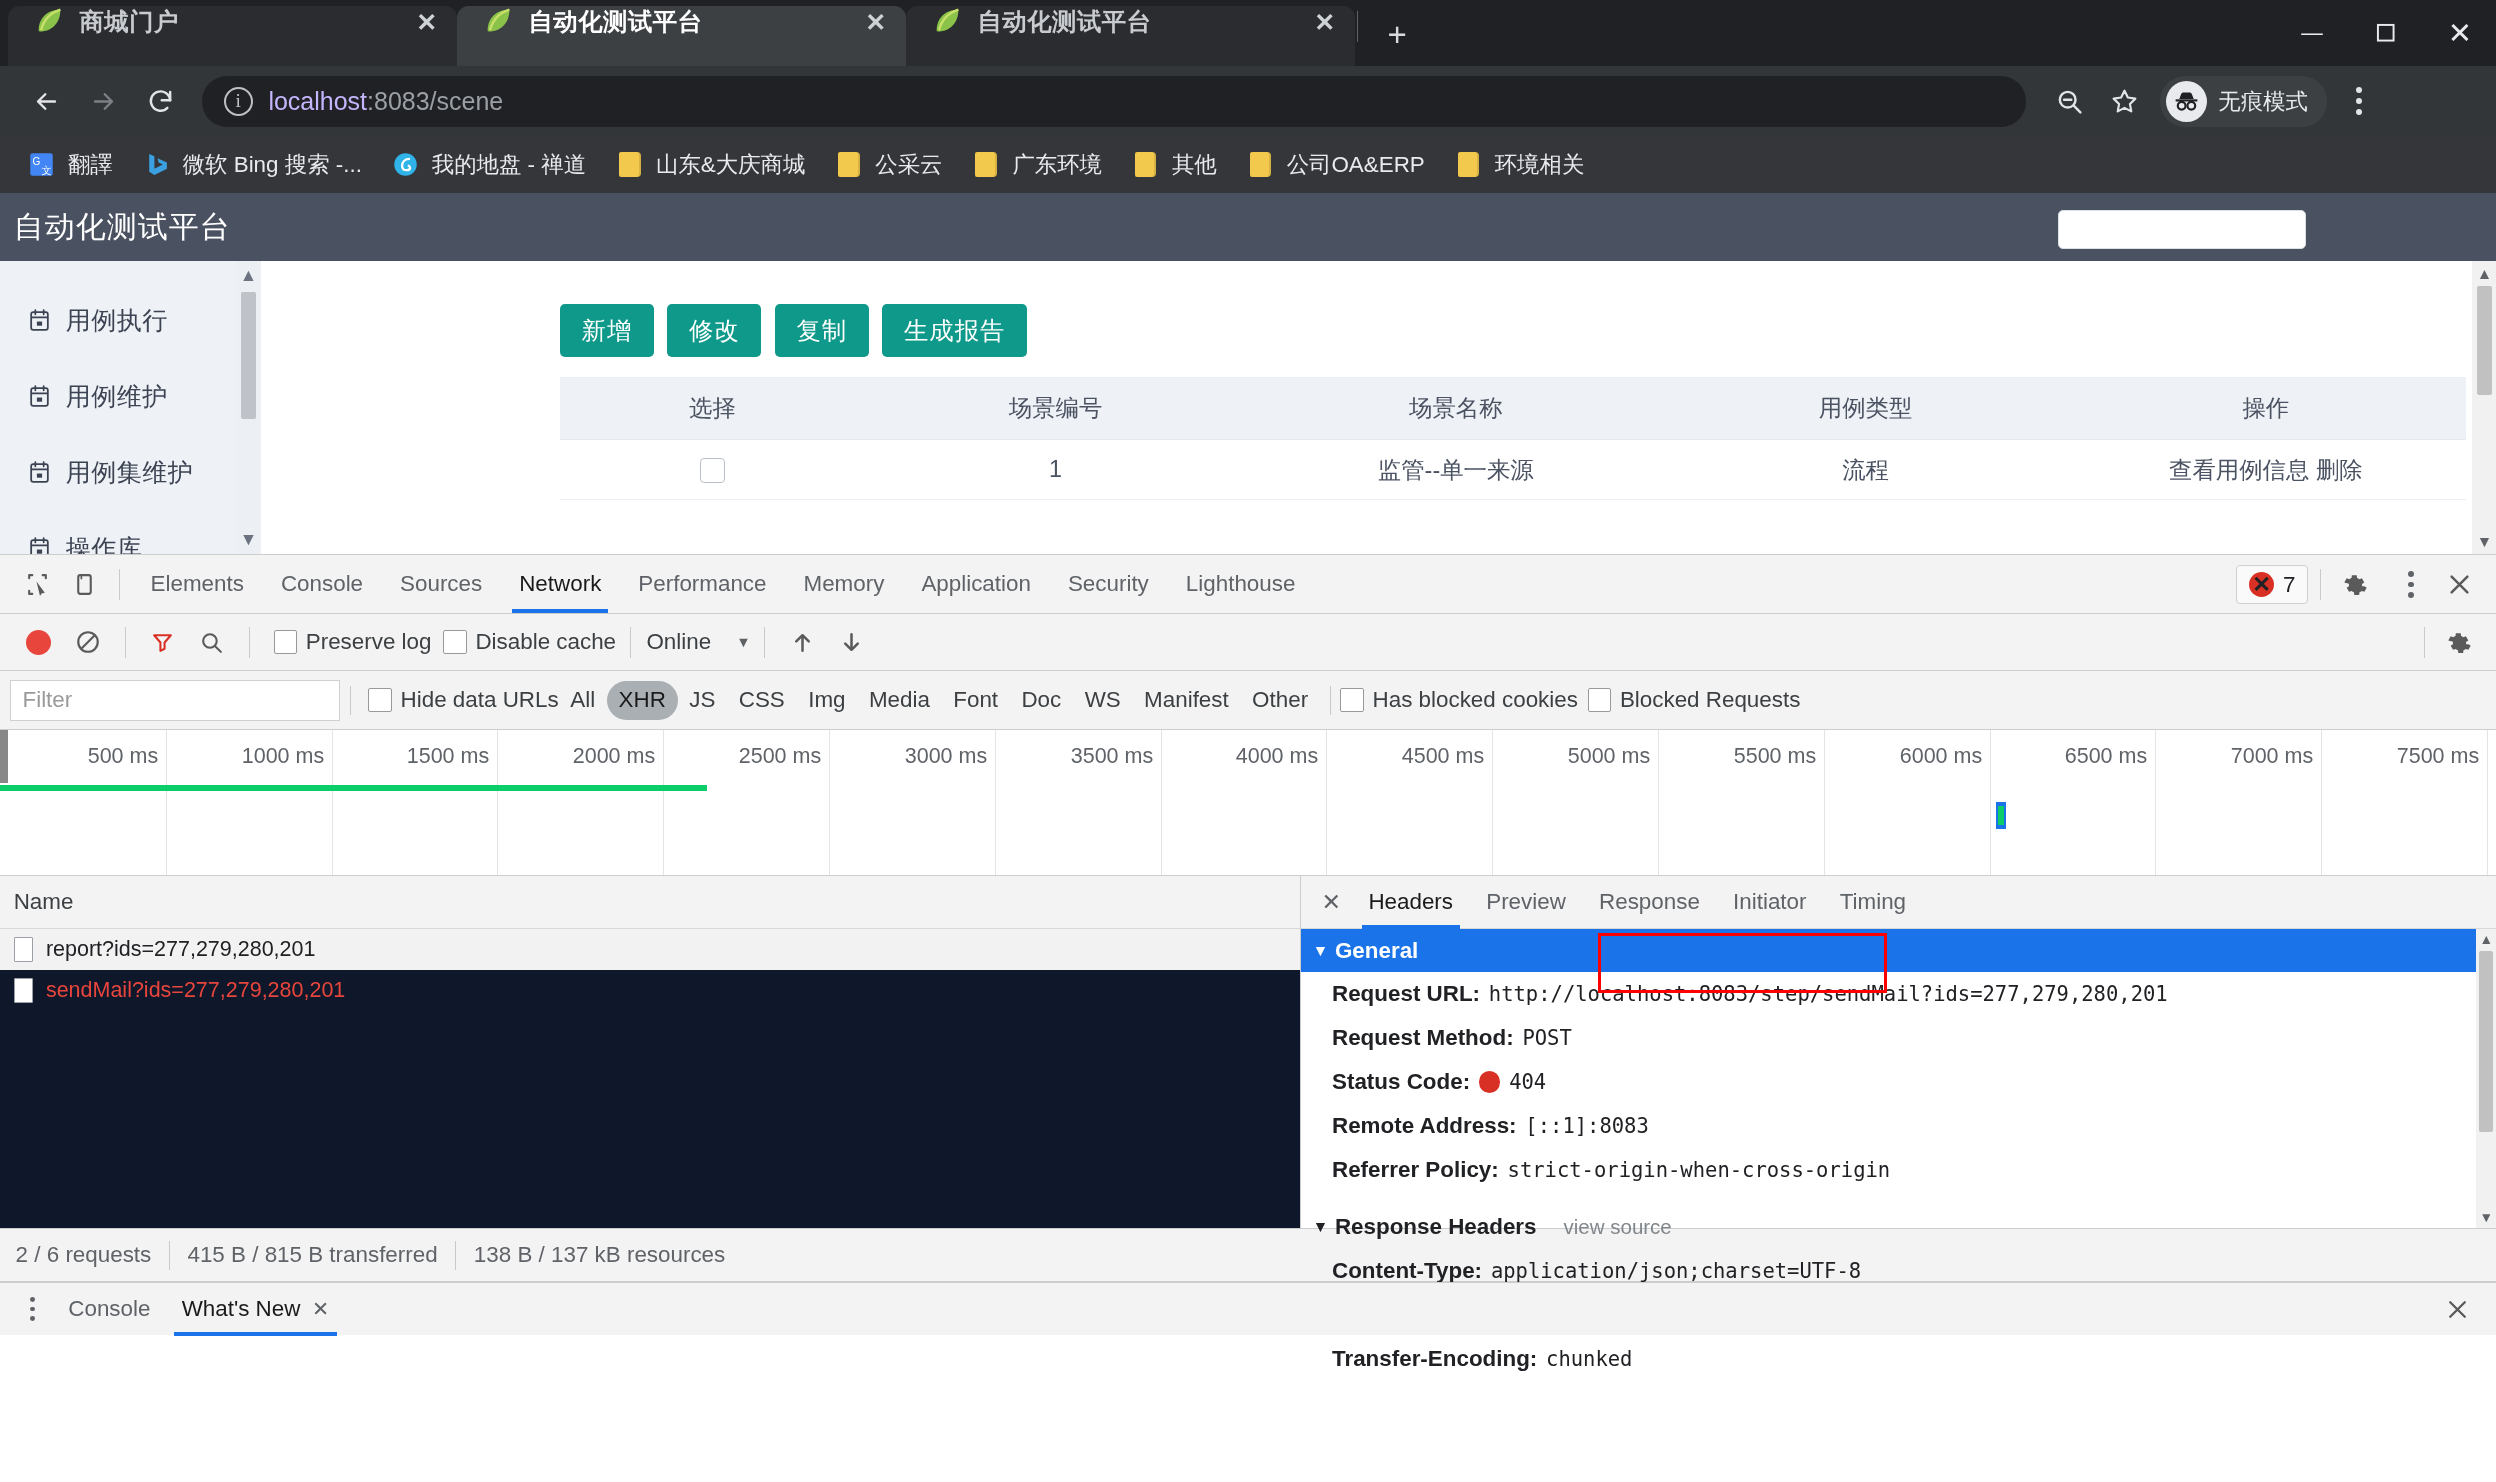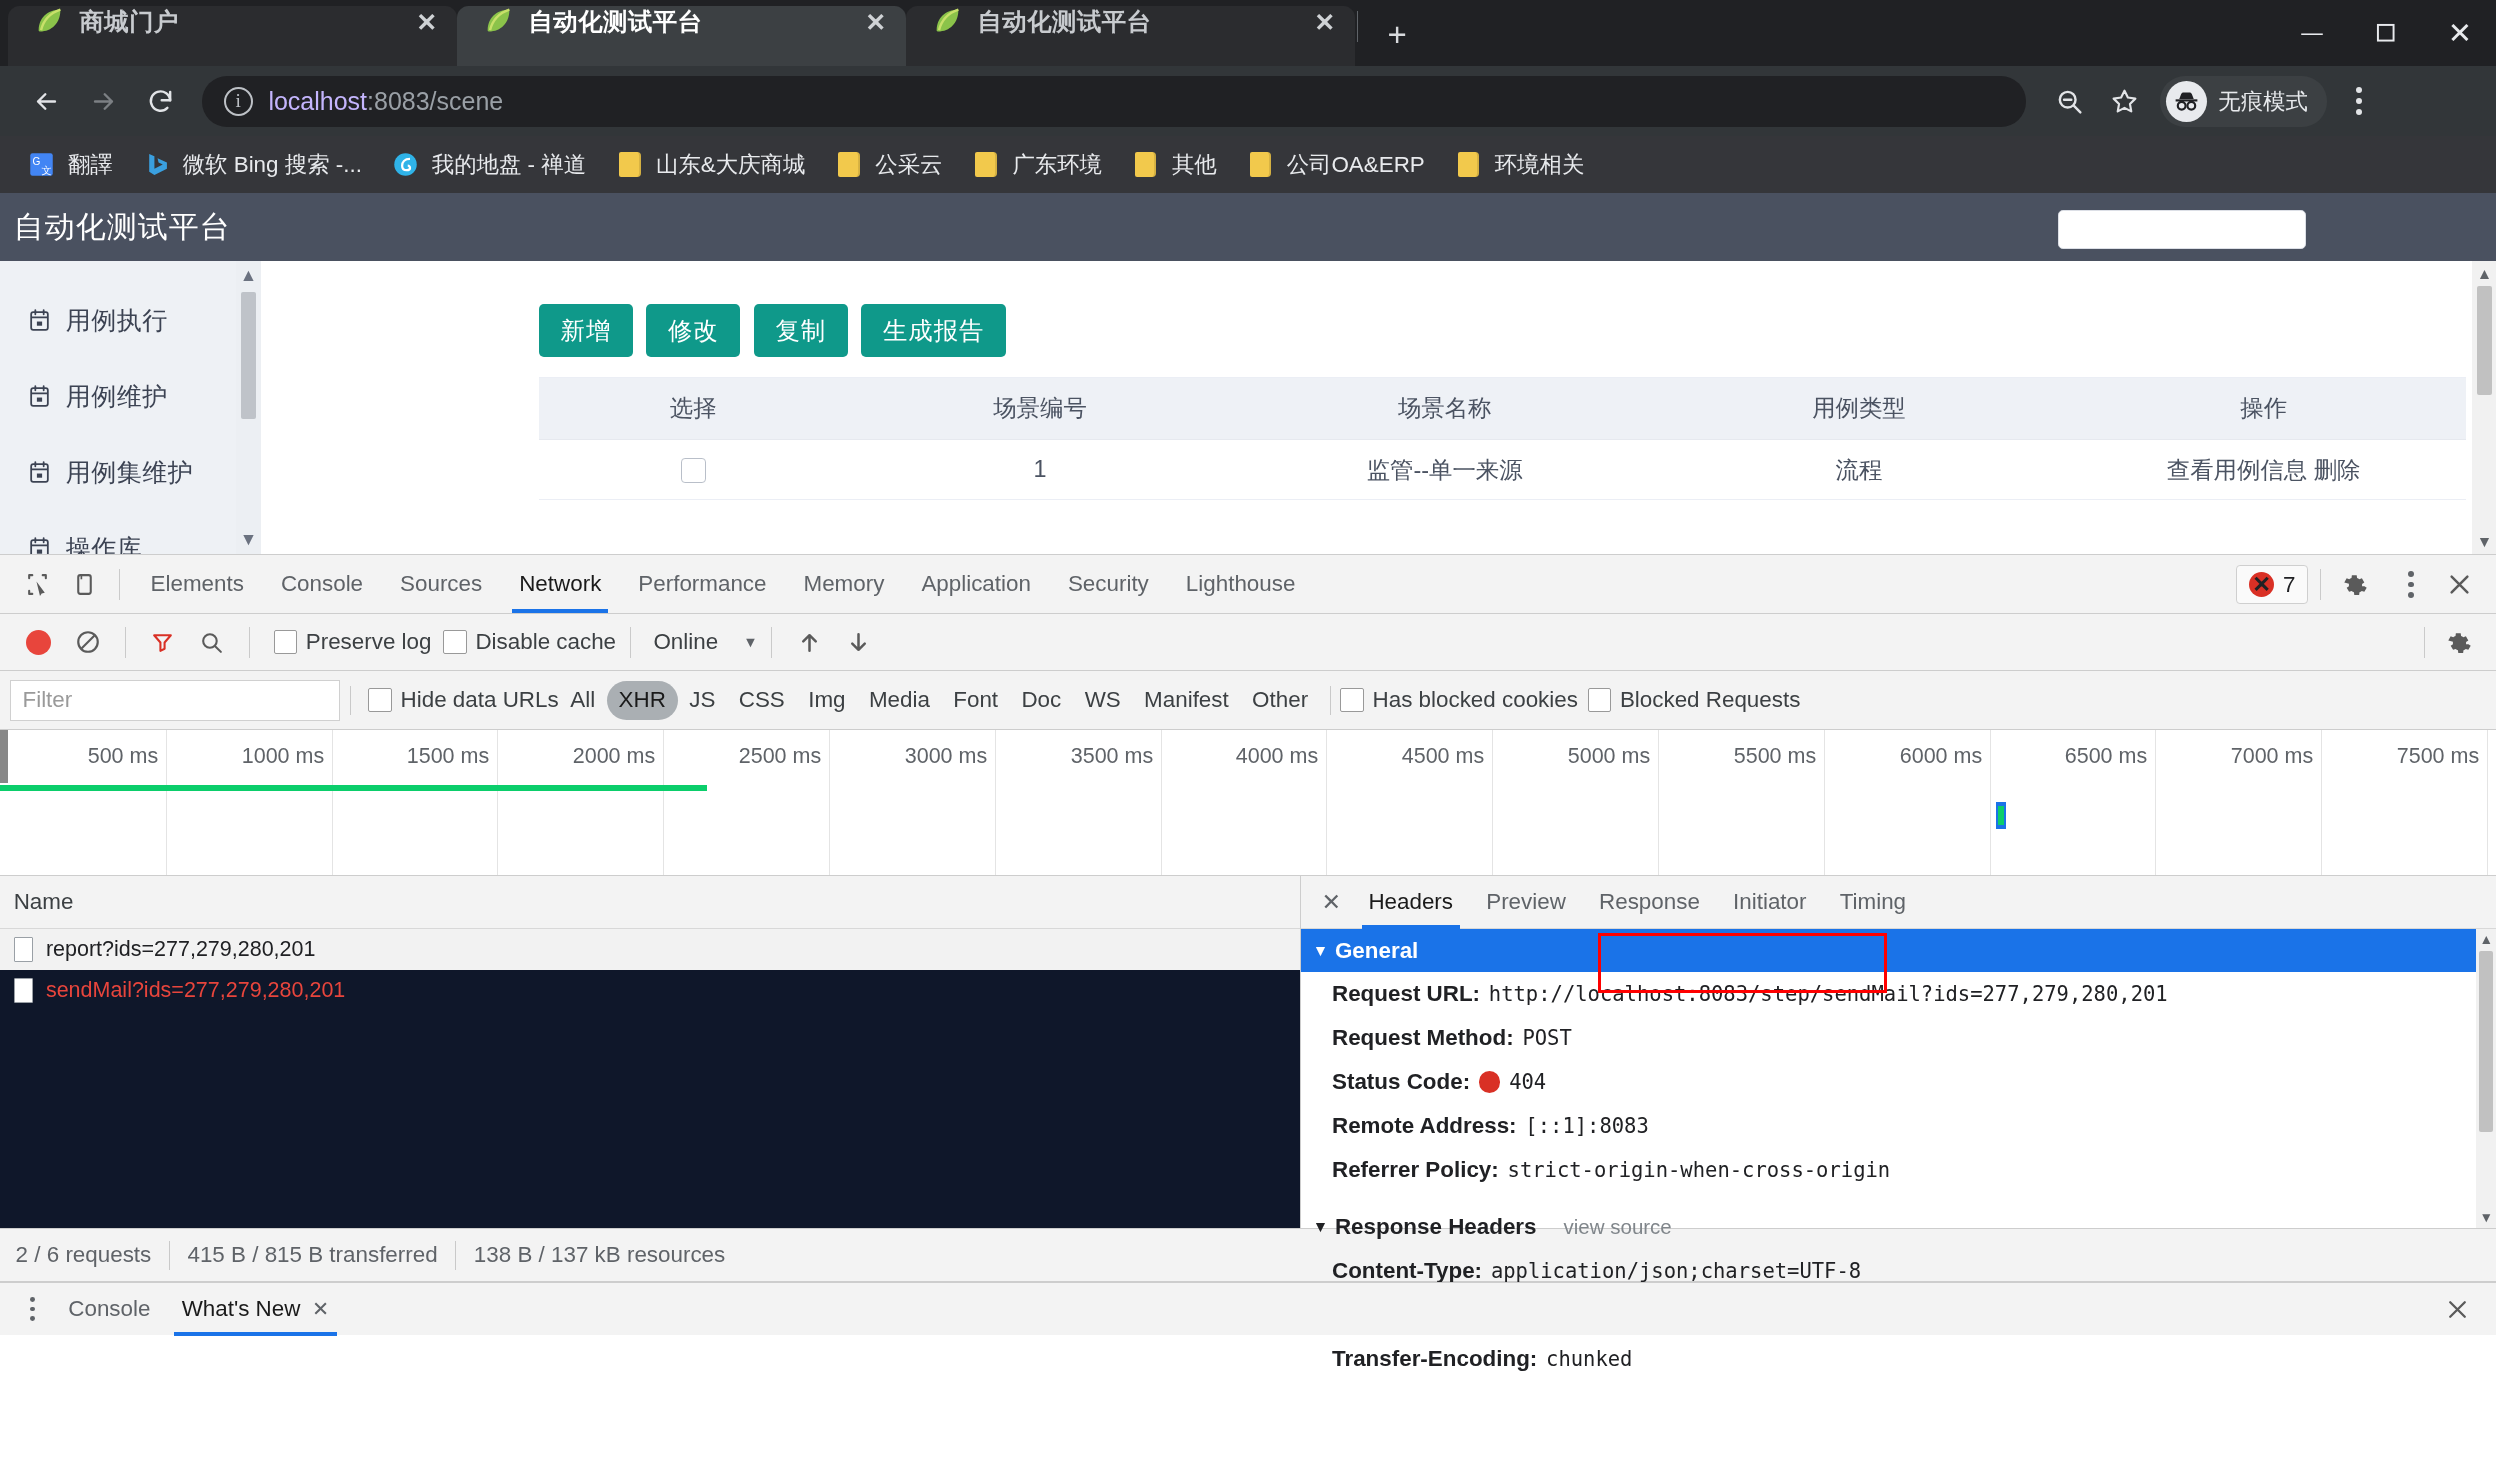--- a/index.html
+++ b/index.html
@@ -154,21 +154,21 @@
   .side-scroll {
     position: absolute; right: 0; top: 0; bottom: 0; width: 25px;
     background: #eceff3; display: flex; flex-direction: column;
     align-items: center; justify-content: space-between; padding: 5.9px 0;
   }
   .side-scroll .arrow { color: #6b7280; font-size: 17.6px; line-height: 1; }
   .side-scroll .thumb {
     position: absolute; top: 31px; width: 15.6px; height: 127px;
     background: #bfc3c9; border-radius: 2px;
   }
-  .content { flex: 1 1 auto; position: relative; background: #fff; padding-left: 13px; }
+  .content { flex: 1 1 auto; position: relative; background: #fff; padding-left: 34px; }
   .topinput {
     position: absolute; right: 191px; top: -51px; width: 248px; height: 39px;
     border: 1px solid #dcdfe6; border-radius: 4.9px; background: #fff;
   }
   .btnrow { display: flex; gap: 13.7px; padding: 43px 0 0 265px; }
   .gbtn {
     background: #0f998a; color: #fff; border: none; border-radius: 4.9px;
     font-size: 24.4px; height: 53px; padding: 0 21.5px;
     font-family: "Liberation Sans", sans-serif; letter-spacing: 1px;
   }
@@ -243,21 +243,21 @@
     height: 57px; display: flex; align-items: center; padding-left: 15px;
     border-bottom: 1px solid #cdcdcd; position: relative; gap: 2px;
   }
   .rec-dot { width: 25px; height: 25px; border-radius: 50%; background: #e8453c; }
   .cb {
     width: 23.4px; height: 23.4px; border: 1px solid #999; background: #fff;
     border-radius: 2px; flex: 0 0 auto; margin-right: 8.8px;
   }
   .lblck { display: flex; align-items: center; font-size: 22.4px; color: #3c4043;
            margin-left: 9.8px; white-space: nowrap; }
-  .selonline { display:flex; align-items:center; font-size: 22.4px; color:#3c4043; margin-left: 9px; }
+  .selonline { display:flex; align-items:center; font-size: 22.4px; color:#3c4043; margin-left: 2px; }
   .selonline .caret { margin-left: 25px; font-size: 14.6px; color: #5f6368; }
   .dt-toolbar2-right { position: absolute; right: 13.7px; top: 0; height: 57px;
                        display: flex; align-items: center; }
 
   .dt-filterbar {
     height: 59px; display: flex; align-items: center; padding-left: 9.8px;
     border-bottom: 1px solid #cdcdcd; gap: 0;
   }
   .filter-input {
     width: 330px; height: 41px; background: #fff; border: 1px solid #d0d0d0;

